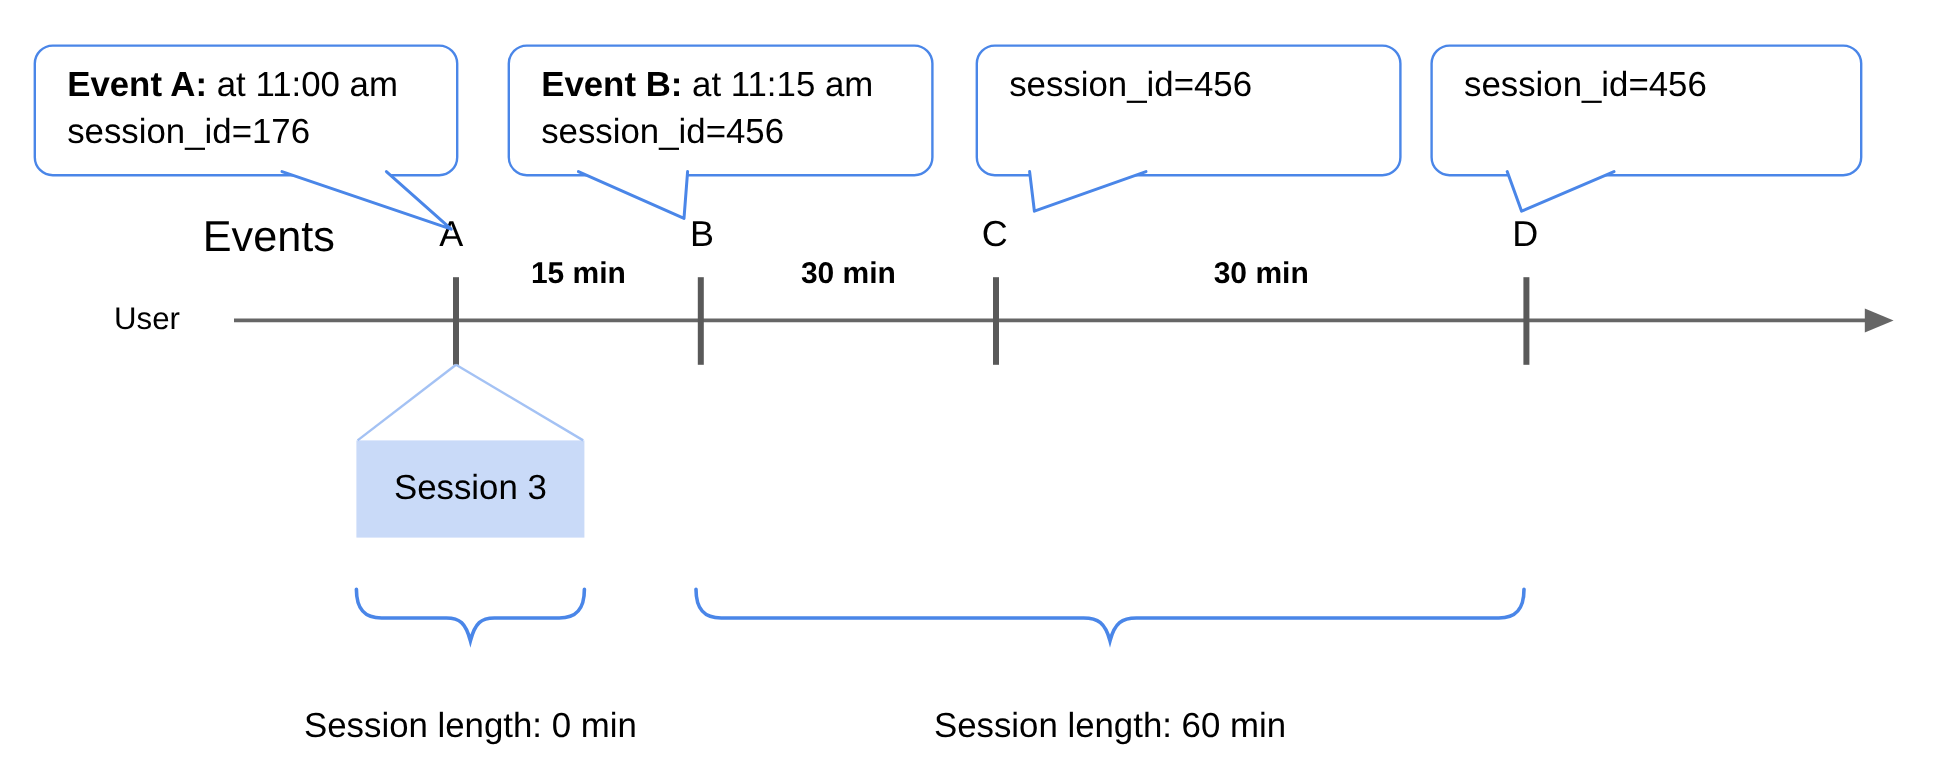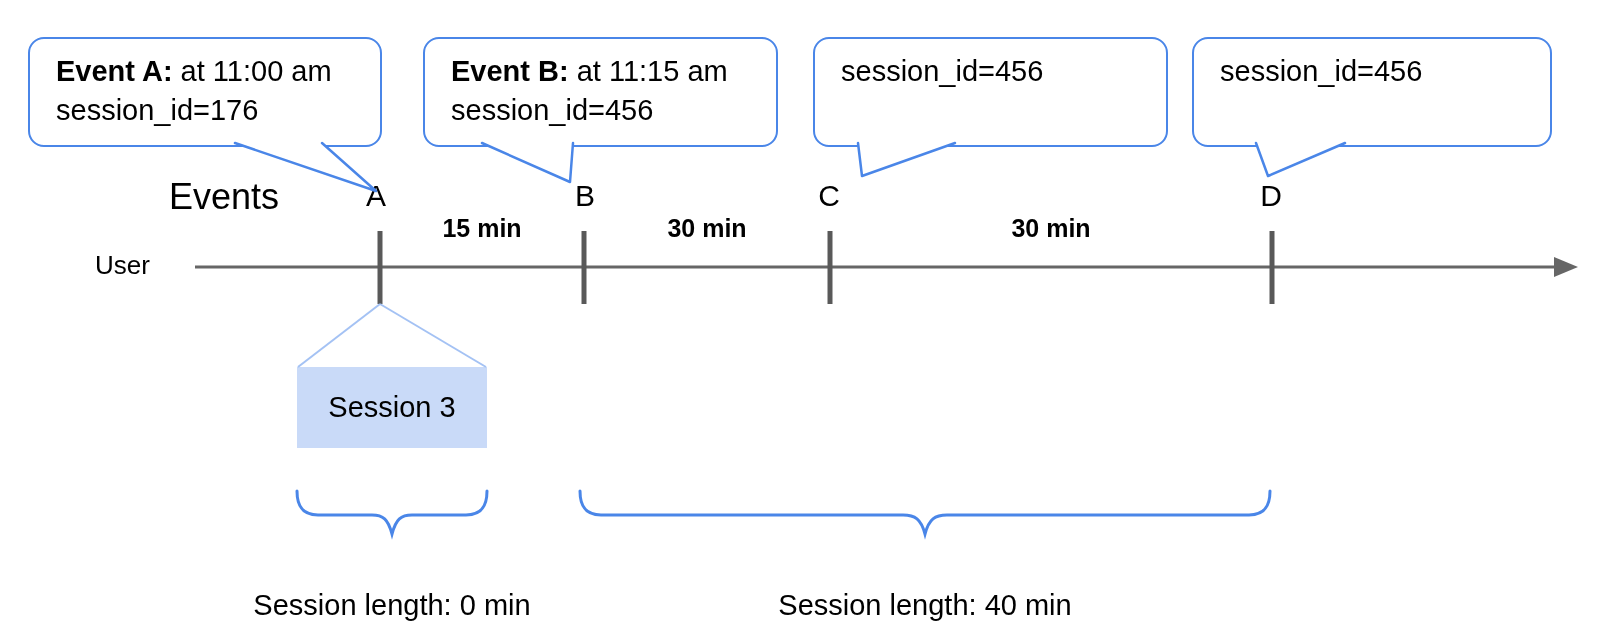--- a/index.html
+++ b/index.html
@@ -67,21 +67,21 @@
 
   <div class="interval" style="left:482px;">15 min</div>
   <div class="interval" style="left:707px;">30 min</div>
   <div class="interval" style="left:1051px;">30 min</div>
 
   <div class="session-box s1" style="background: rgb(201, 218, 248);">
     <span>Session 3</span>
   </div>
 
   <div class="length-label" style="left:392px;">Session length: 0 min</div>
-  <div class="length-label" style="left:925px;">Session length: 40 min</div>
+  <div class="length-label" style="left:925px;">Session length: 60 min</div>
 
   <svg class="overlay" width="1614" height="642" viewBox="0 0 1614 642">
 
     <line x1="195" y1="267" x2="1556" y2="267" stroke-width="3" stroke="#666666"></line>
     <polygon points="1554,257 1578,267 1554,277" fill="#666666"></polygon>
 
     <line x1="380" y1="231" x2="380" y2="304" stroke-width="5" stroke="#595959"></line>
     <line x1="584" y1="231" x2="584" y2="304" stroke-width="5" stroke="#595959"></line>
     <line x1="830" y1="231" x2="830" y2="304" stroke-width="5" stroke="#595959"></line>
     <line x1="1272" y1="231" x2="1272" y2="304" stroke-width="5" stroke="#595959"></line>

